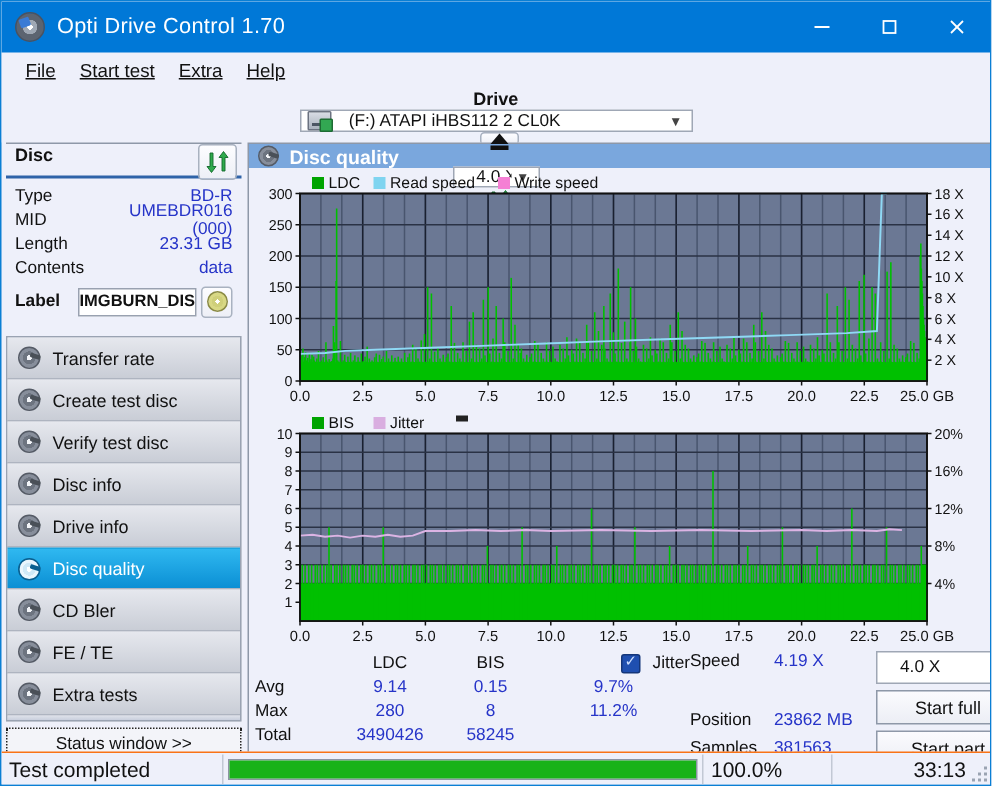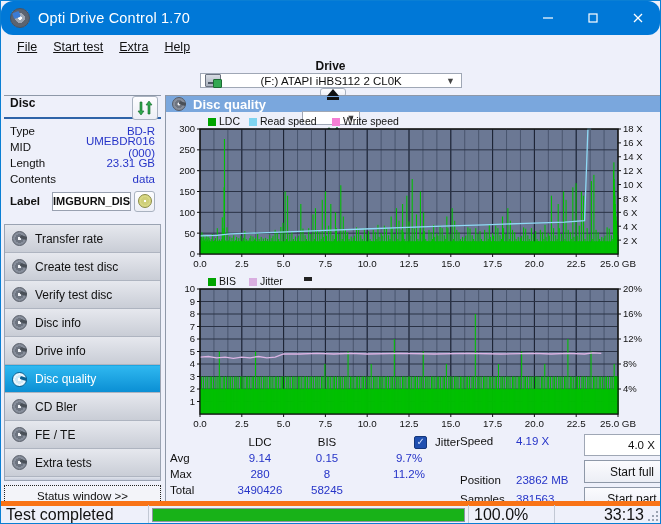--- a/index.html
+++ b/index.html
@@ -18,21 +18,20 @@
     overflow: hidden;
   }
   
   .titlebar {
     height: 34px;
     background: #0078d7;
     display: flex;
     align-items: center;
     color: #fff;
     position: relative;
-    border-radius: 12px;
   }
   .title-ico {
     width: 20px; height: 20px;
     margin: 0 8px 0 9px;
     border-radius: 50%;
     background: radial-gradient(circle at 50% 50%, #fff 0 14%, #9fa8b4 15% 38%, #5c6470 39% 74%, #cfd6de 75% 100%);
     border: 1px solid #4a5260;
     position: relative;
     flex: none;
   }
@@ -82,21 +81,21 @@
   .combo {
     height: 22px;
     background: #fff;
     border: 1px solid #9fa7b5;
     display: flex; align-items: center;
     font-size: 11.5px;
     color: #111;
     padding: 0 2px 0 3px;
     position: relative;
   }
-  .combo .cv { flex: 1; padding-left: 12px; white-space: nowrap; overflow: hidden; margin-left: 28px; }
+  .combo .cv { flex: 1; padding-left: 12px; white-space: nowrap; overflow: hidden; }
   .combo .chev { width: 16px; text-align: center; color: #444; font-size: 9px; }
   #drive-combo { width: 262px; }
   #speed-combo { width: 58px; }
   .drive-ico {
     width: 16px; height: 13px; flex: none;
     background: linear-gradient(#d8dce4, #a9b1bd);
     border: 1px solid #6b7280;
     border-radius: 1px;
     position: relative;
     margin-left: 1px;
@@ -246,24 +245,24 @@
   .sr-grid .k { color: #111; }
   .sr-grid .v { color: #2634c8; }
   .btn {
     border: 1px solid #8e98a8; background: linear-gradient(#fbfbfe,#eceef5);
     font-size: 12px; color: #111; height: 23px; width: 96px;
     display: flex; align-items: center; justify-content: center;
   }
   
   .statusbar {
     position: absolute; left: 0; bottom: 0; width: 659px; height: 22px;
-    border-top: 5px solid #f97316;
+    border-top: 1px solid #f97316;
     background: #eef0fa;
     display: flex; align-items: center;
-    font-size: 16px; color: #111;
+    font-size: 14px; color: #111;
   }
   .sb-cell { height: 20px; display: flex; align-items: center; padding: 0 5px; }
   .sb-1 { width: 148px; border-right: 1px solid #c2c8d4; }
   .sb-2 { width: 320px; border-right: 1px solid #c2c8d4; padding: 0 3px; }
   .sb-3 { width: 86px; border-right: 1px solid #c2c8d4; }
   .sb-4 { flex: 1; justify-content: flex-end; padding-right: 16px; }
   .progress { flex: 1; height: 14px; border: 1px solid #8c95a3; background: #fff; }
   .progress > i { display: block; height: 100%; background: #18b218; }
   .grip { position: absolute; right: 2px; bottom: 2px; width: 10px; height: 10px; }
   .grip b { position: absolute; width: 2px; height: 2px; background: #9aa3b2; }

